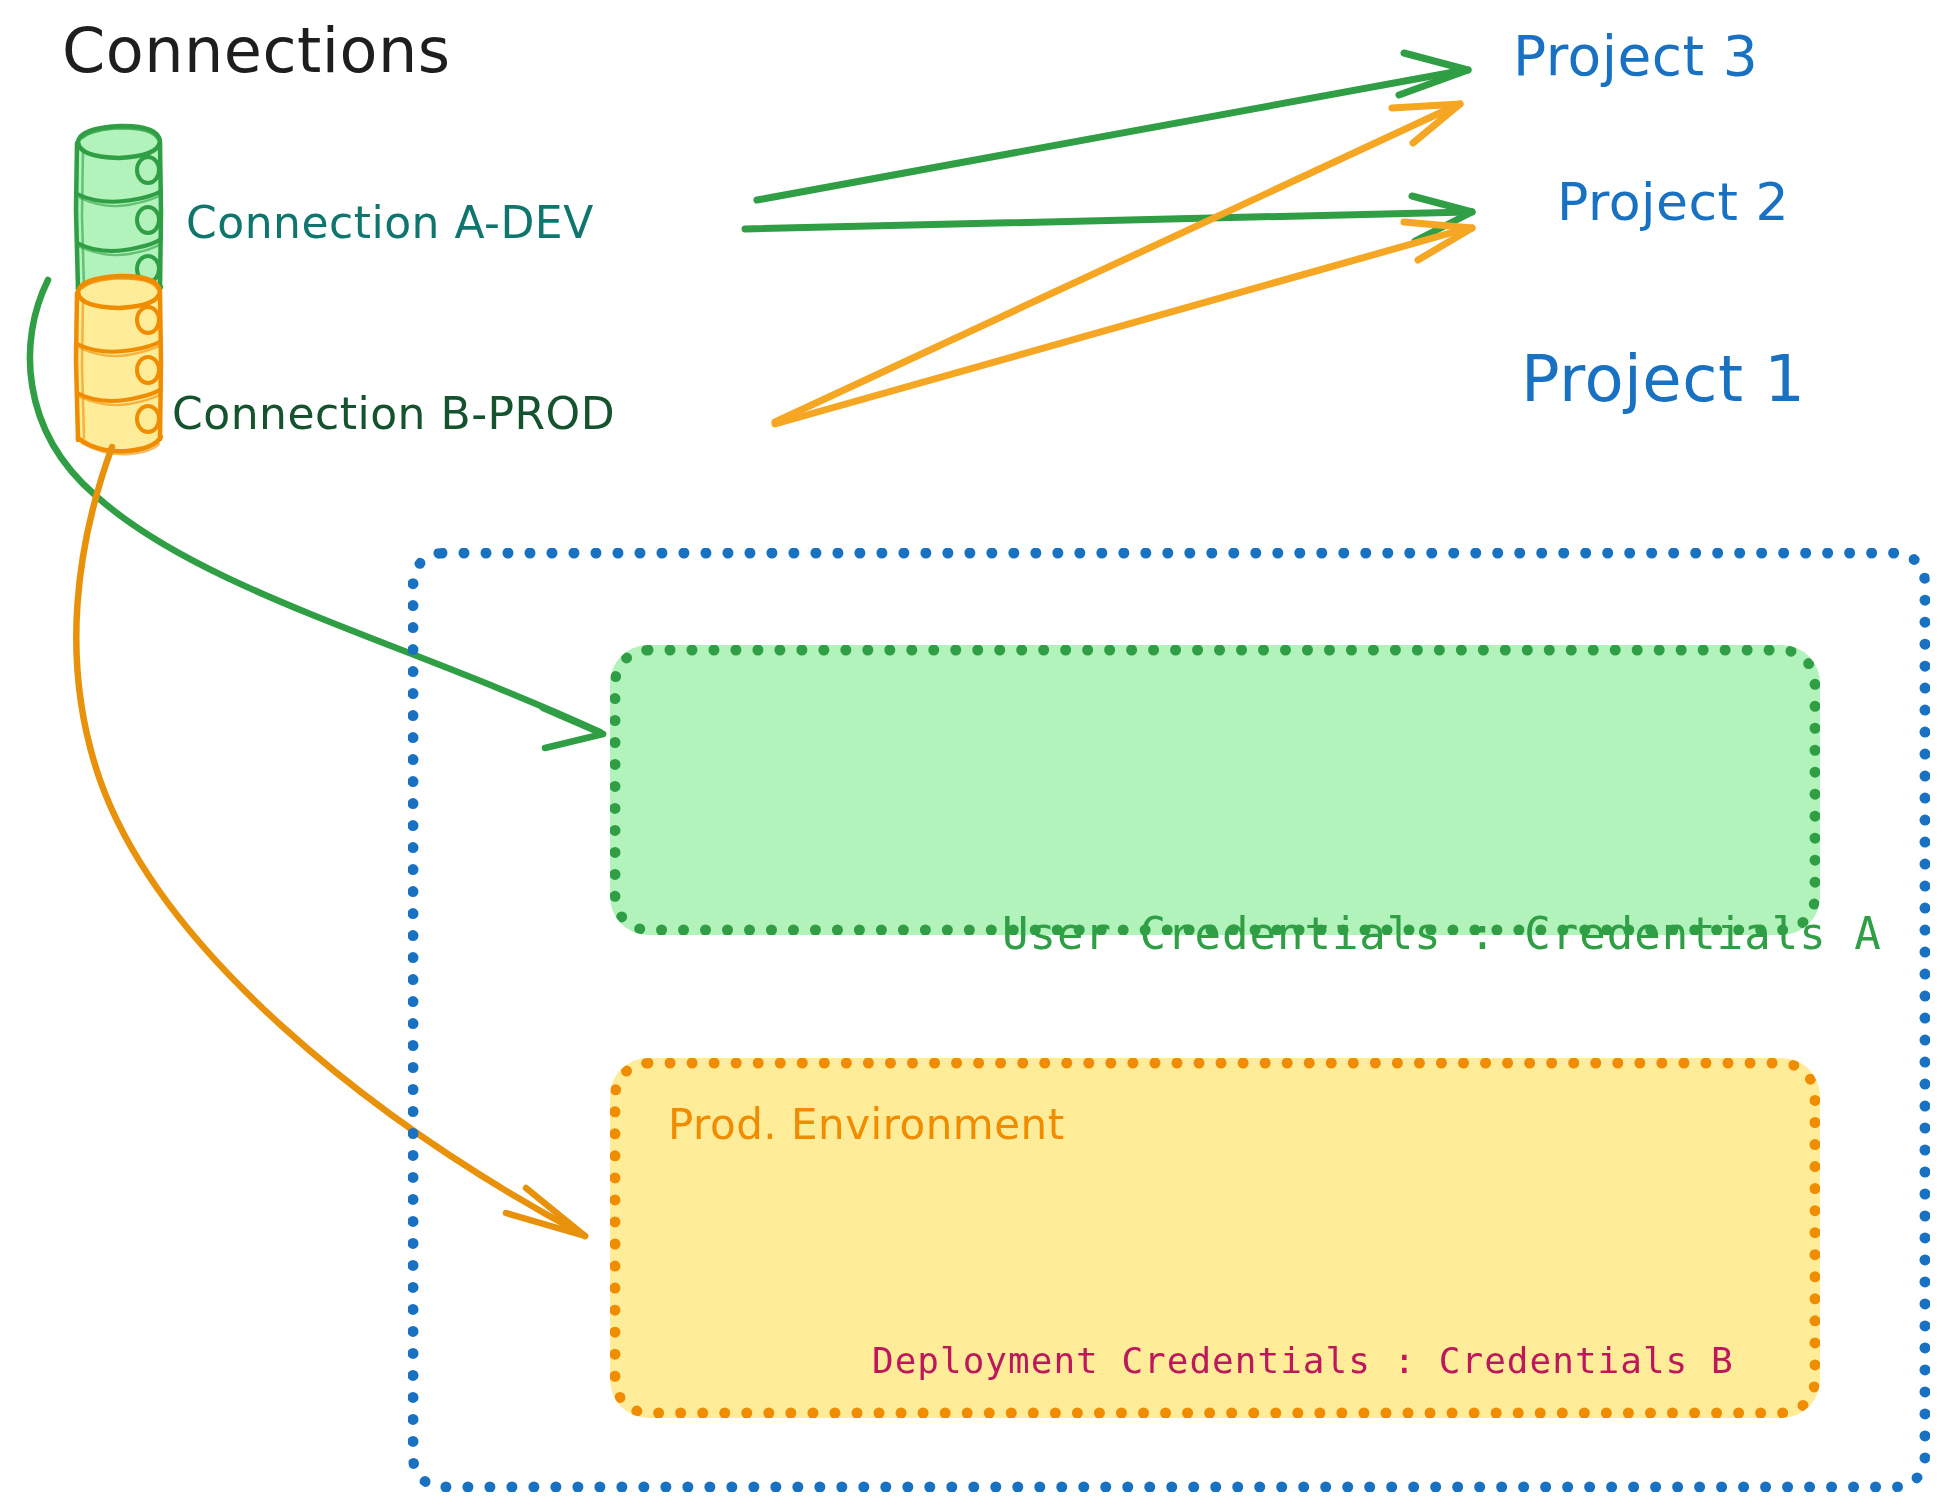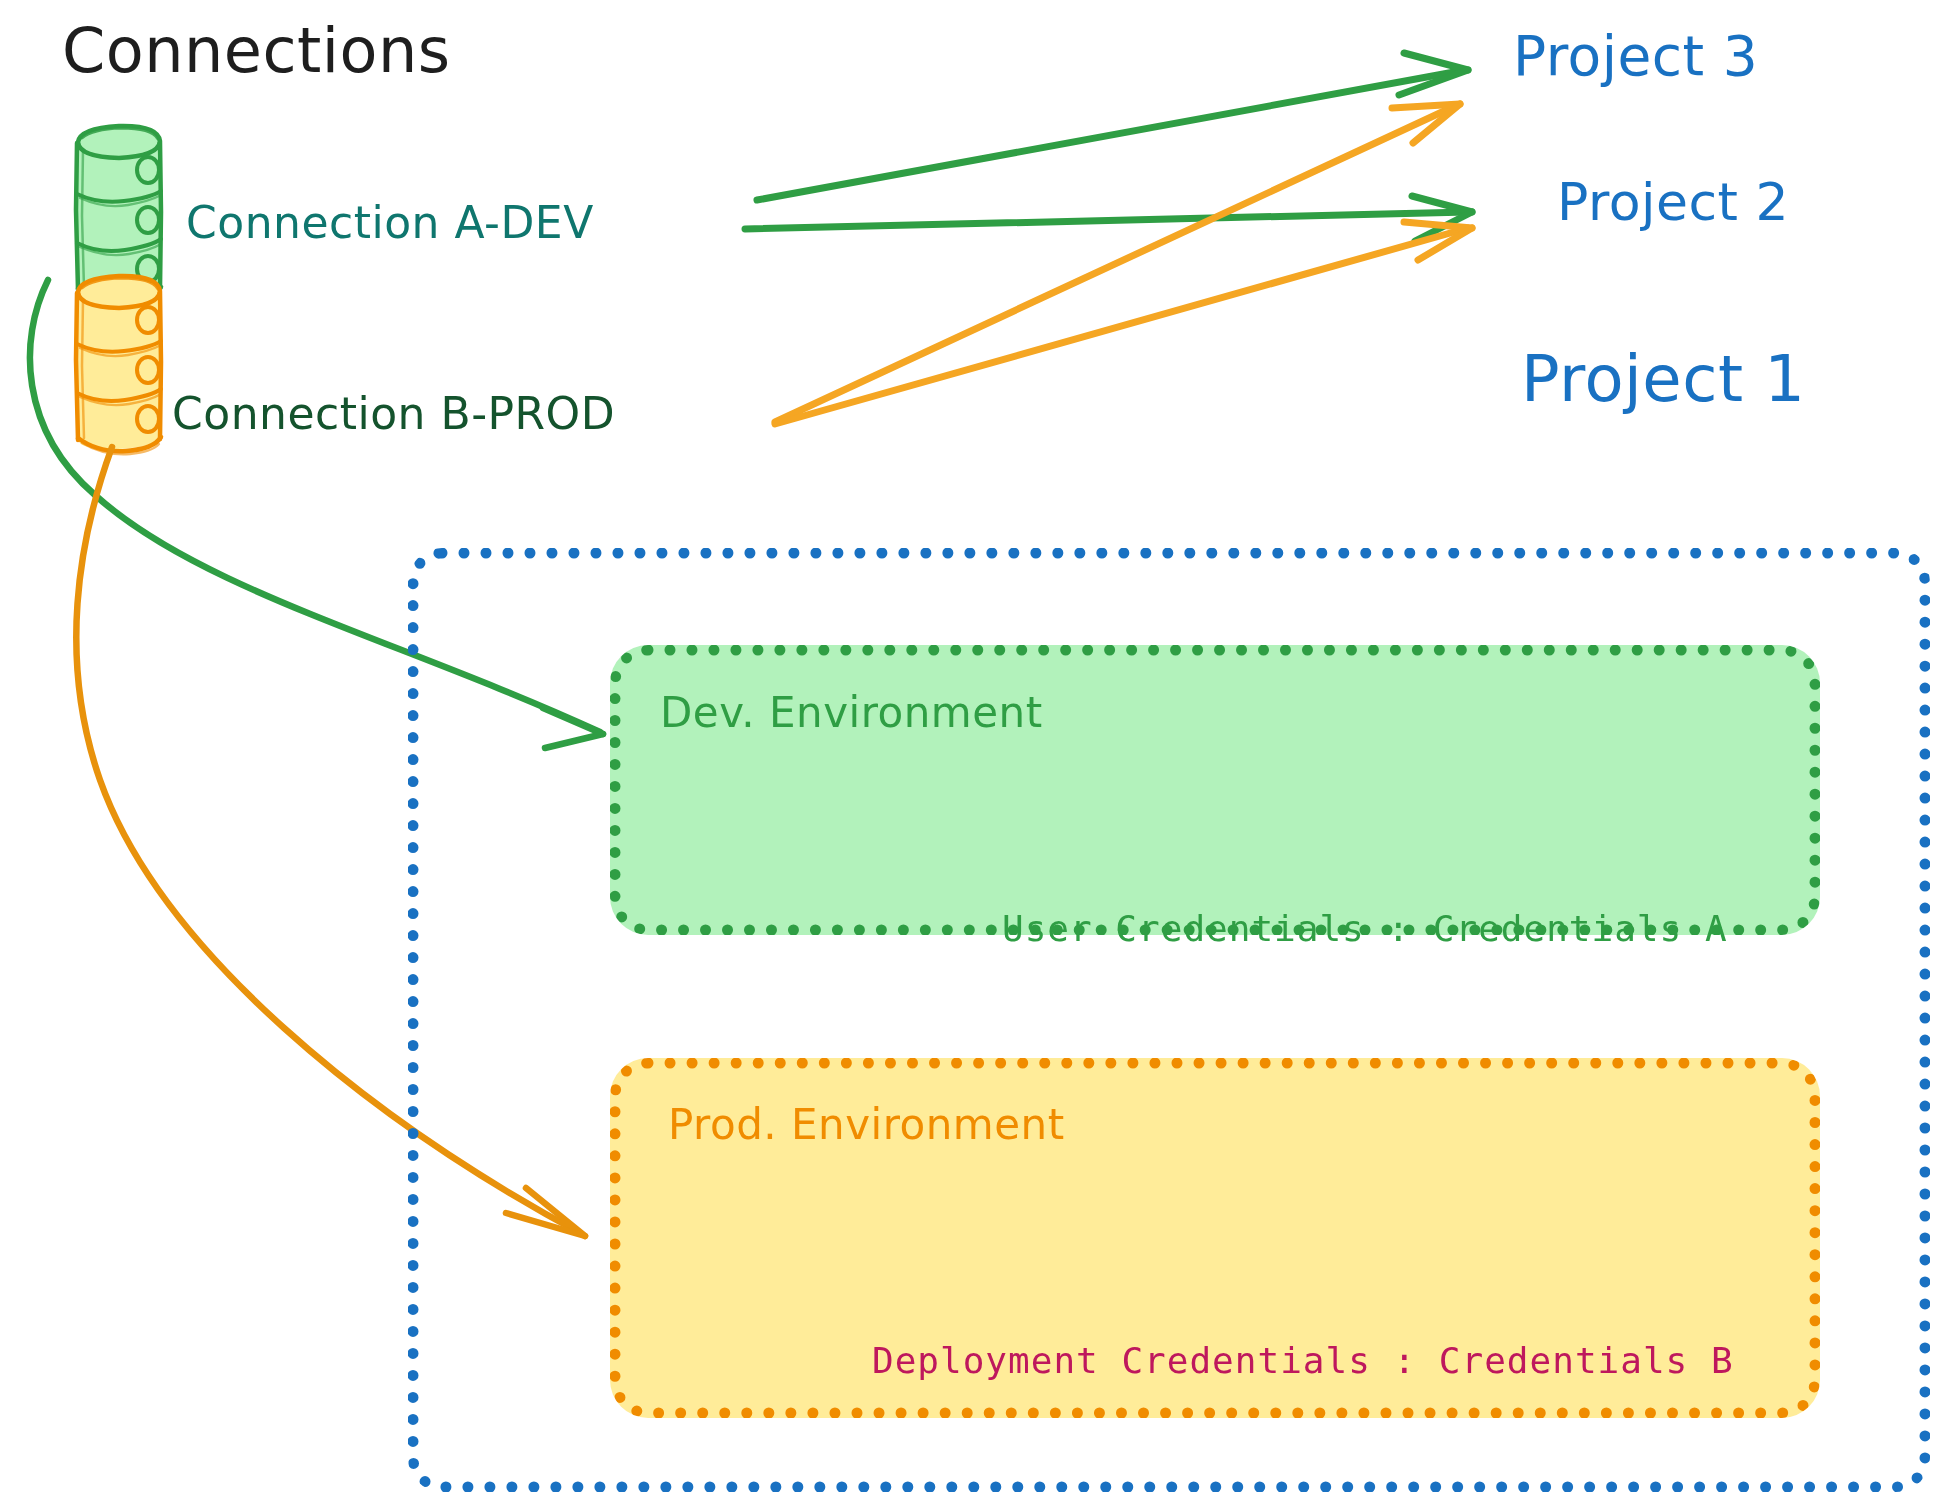--- a/index.html
+++ b/index.html
@@ -107,21 +107,21 @@
   }
   .env-title-prod {
     left: 668px;
     top: 1100px;
     font-size: 42px;
     color: #f08c00;
   }
   .cred-dev {
     left: 1002px;
     top: 908px;
-    font-size: 36px;
+    font-size: 44px;
     color: #2f9e44;
     letter-spacing: 1px;
     text-align: right;
   }
   .cred-prod {
     left: 872px;
     top: 1340px;
     font-size: 36px;
     color: #be185d;
     letter-spacing: 1px;
@@ -240,21 +240,20 @@
   <div class="hand label-proj3">Project 3</div>
 
   <div class="hand label-proj2">Project 2</div>
 
   <div class="hand label-proj1">Project 1</div>
 
   <div class="project-container"></div>
 
   <div class="env-box env-dev"></div>
 
-  <div class="hand env-title-dev">Dev. Environment</div>
 
   <div class="mono cred-dev">User Credentials : Credentials A</div>
 
   <div class="env-box env-prod"></div>
 
   <div class="hand env-title-prod">Prod. Environment</div>
 
   <div class="mono cred-prod">Deployment Credentials : Credentials B</div>
 
 </div>

